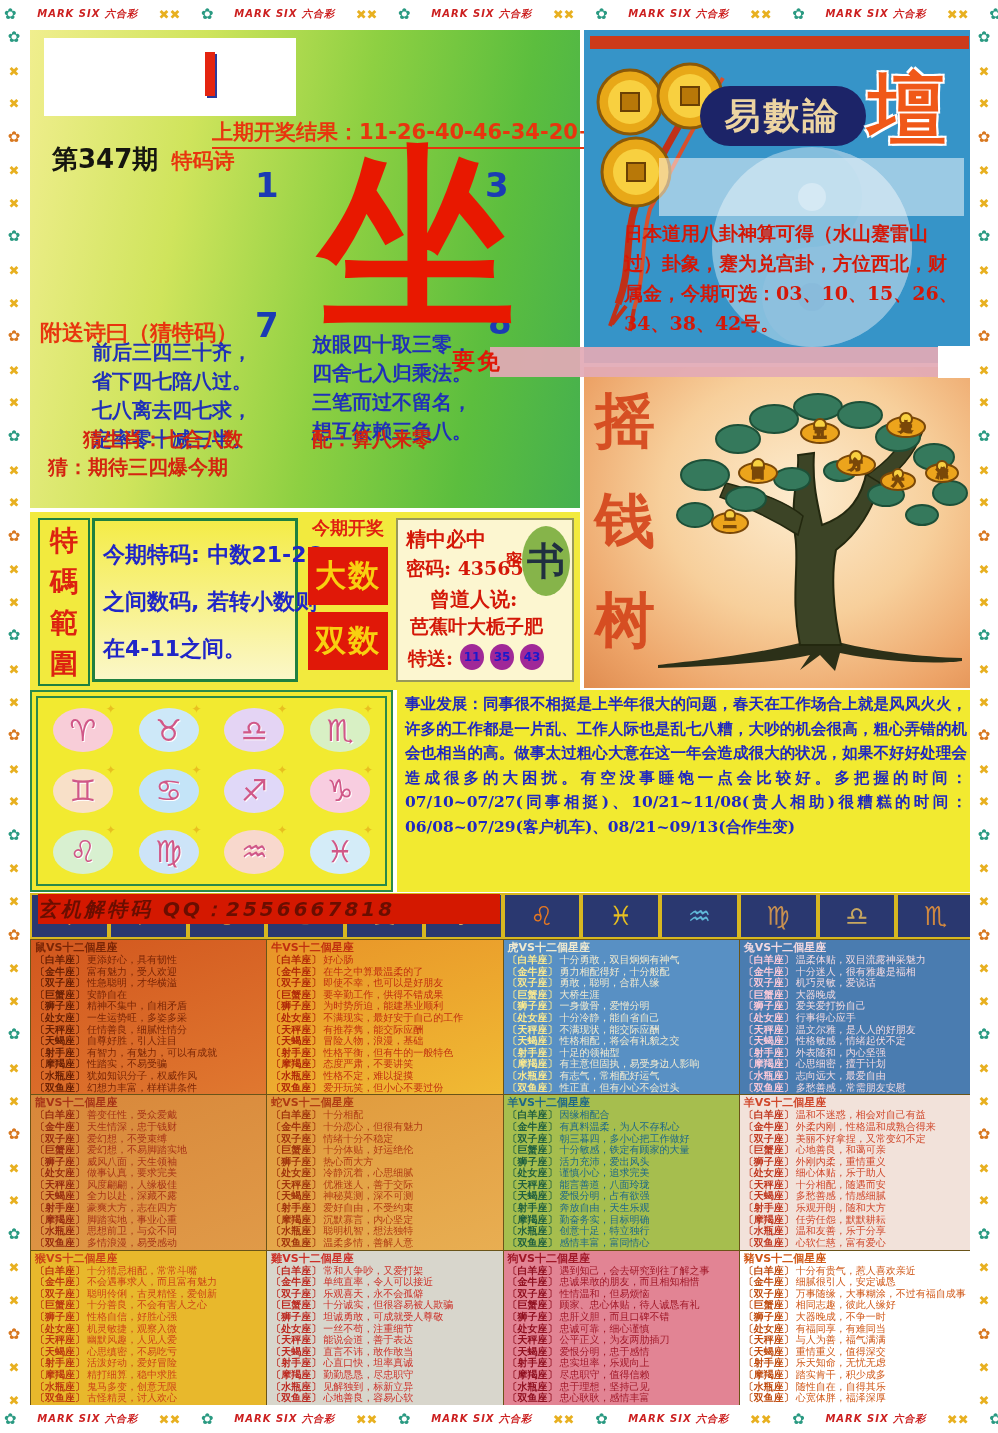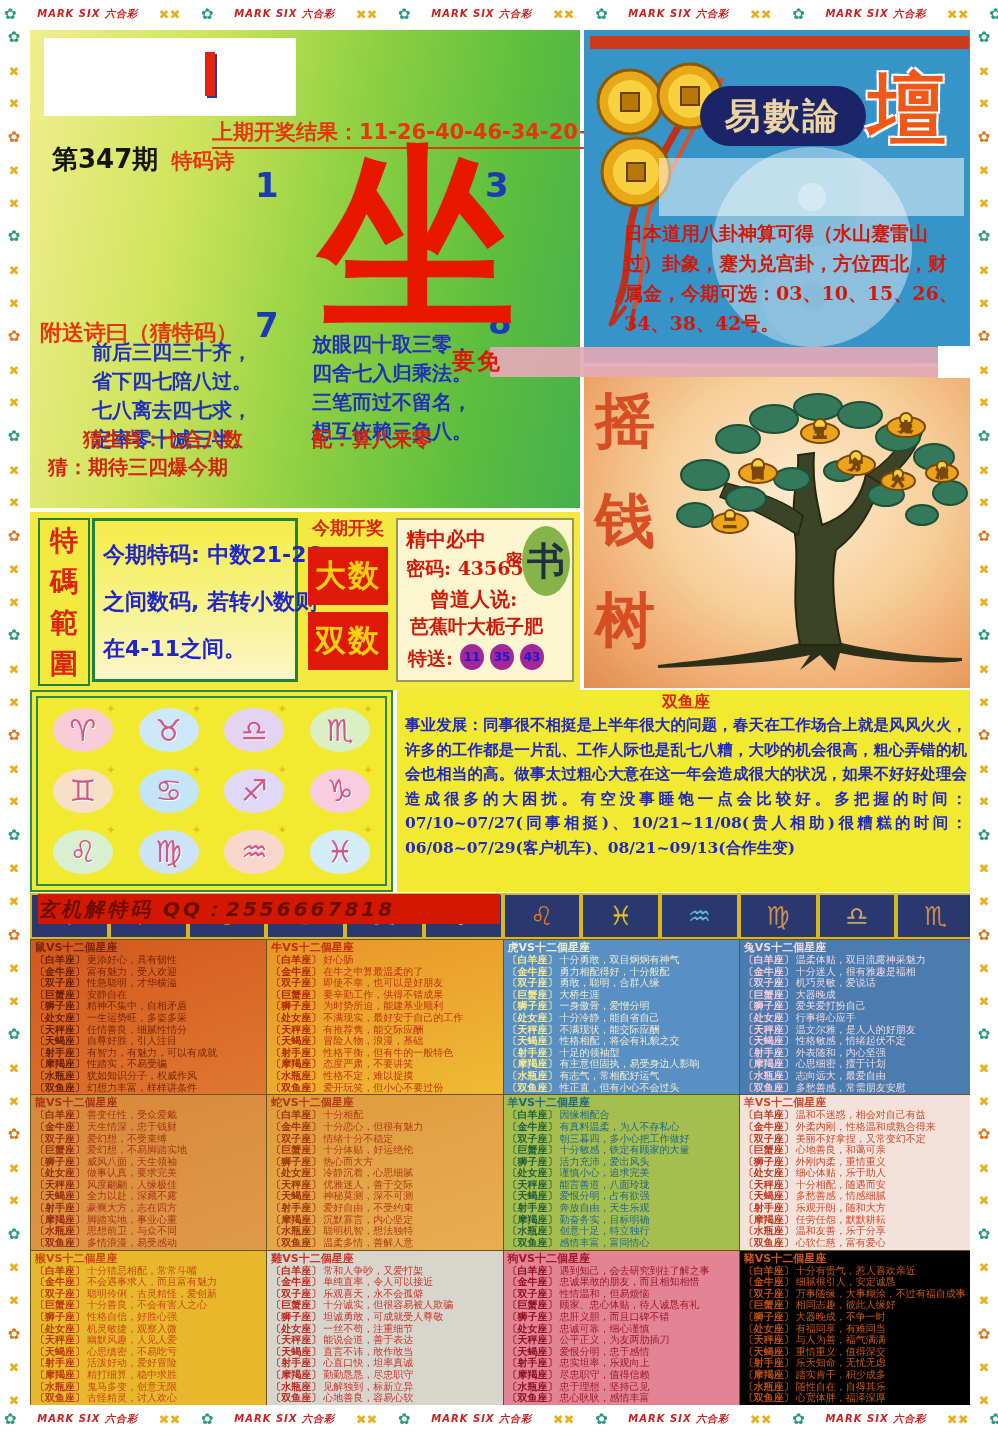--- a/index.html
+++ b/index.html
@@ -485,21 +485,20 @@
         <div class="zcell">
           <div class="zblob" style="background: rgb(212, 236, 248);">
             <span class="zsym">♓</span>
           </div>
           <span class="zstar">✦</span>
         </div>
       </div>
   </div>
 
   <div class="panel" id="horo-panel">
-    <div id="horo-sub">双鱼座</div>
     <div id="horo-body">事业发展：同事很不相挺是上半年很大的问题，春天在工作场合上就是风风火火，许多的工作都是一片乱、工作人际也是乱七八糟，大吵的机会很高，粗心弄错的机会也相当的高。做事太过粗心大意在这一年会造成很大的状况，如果不好好处理会造成很多的大困扰。有空没事睡饱一点会比较好。多把握的时间：07/10~07/27(同事相挺)、10/21~11/08(贵人相助)很糟糕的时间：06/08~07/29(客户机车)、08/21~09/13(合作生变)</div>
   </div>
 
   <div class="panel" id="fortune-table">
     <div id="icon-strip">
         <div class="icell">
           <span style="color: rgb(200, 144, 80);">♈</span>
         </div>
         <div class="icell">
           <span style="color: rgb(200, 160, 96);">♐</span>
@@ -697,21 +696,21 @@
           <div class="frow"><span class="fsign" style="color: rgb(144, 16, 32);">〔巨蟹座〕</span><span>顾家、忠心体贴，待人诚恳有礼</span></div>
           <div class="frow"><span class="fsign" style="color: rgb(144, 16, 32);">〔狮子座〕</span><span>忠肝义胆，而且口碑不错</span></div>
           <div class="frow"><span class="fsign" style="color: rgb(144, 16, 32);">〔处女座〕</span><span>忠诚可靠，细心谨慎</span></div>
           <div class="frow"><span class="fsign" style="color: rgb(144, 16, 32);">〔天秤座〕</span><span>公平正义，为友两肋插刀</span></div>
           <div class="frow"><span class="fsign" style="color: rgb(144, 16, 32);">〔天蝎座〕</span><span>爱恨分明，忠于感情</span></div>
           <div class="frow"><span class="fsign" style="color: rgb(144, 16, 32);">〔射手座〕</span><span>忠实坦率，乐观向上</span></div>
           <div class="frow"><span class="fsign" style="color: rgb(144, 16, 32);">〔摩羯座〕</span><span>尽忠职守，值得信赖</span></div>
           <div class="frow"><span class="fsign" style="color: rgb(144, 16, 32);">〔水瓶座〕</span><span>忠于理想，坚持己见</span></div>
           <div class="frow"><span class="fsign" style="color: rgb(144, 16, 32);">〔双鱼座〕</span><span>忠心耿耿，感情丰富</span></div>
         </div>
-        <div class="fcell" style="background: #000000; color: rgb(208, 88, 24);">
+        <div class="fcell" style="background: #ffffff; color: rgb(208, 88, 24);">
           <div class="fhead">豬VS十二個星座</div>
           <div class="frow"><span class="fsign" style="color: rgb(192, 76, 16);">〔白羊座〕</span><span>十分有贵气，惹人喜欢亲近</span></div>
           <div class="frow"><span class="fsign" style="color: rgb(192, 76, 16);">〔金牛座〕</span><span>细腻很引人，安定诚恳</span></div>
           <div class="frow"><span class="fsign" style="color: rgb(192, 76, 16);">〔双子座〕</span><span>万事随缘，大事糊涂，不过有福自成事</span></div>
           <div class="frow"><span class="fsign" style="color: rgb(192, 76, 16);">〔巨蟹座〕</span><span>相同志趣，彼此人缘好</span></div>
           <div class="frow"><span class="fsign" style="color: rgb(192, 76, 16);">〔狮子座〕</span><span>大器晚成，不争一时</span></div>
           <div class="frow"><span class="fsign" style="color: rgb(192, 76, 16);">〔处女座〕</span><span>有福同享，有难同当</span></div>
           <div class="frow"><span class="fsign" style="color: rgb(192, 76, 16);">〔天秤座〕</span><span>与人为善，福气满满</span></div>
           <div class="frow"><span class="fsign" style="color: rgb(192, 76, 16);">〔天蝎座〕</span><span>重情重义，值得深交</span></div>
           <div class="frow"><span class="fsign" style="color: rgb(192, 76, 16);">〔射手座〕</span><span>乐天知命，无忧无虑</span></div>

